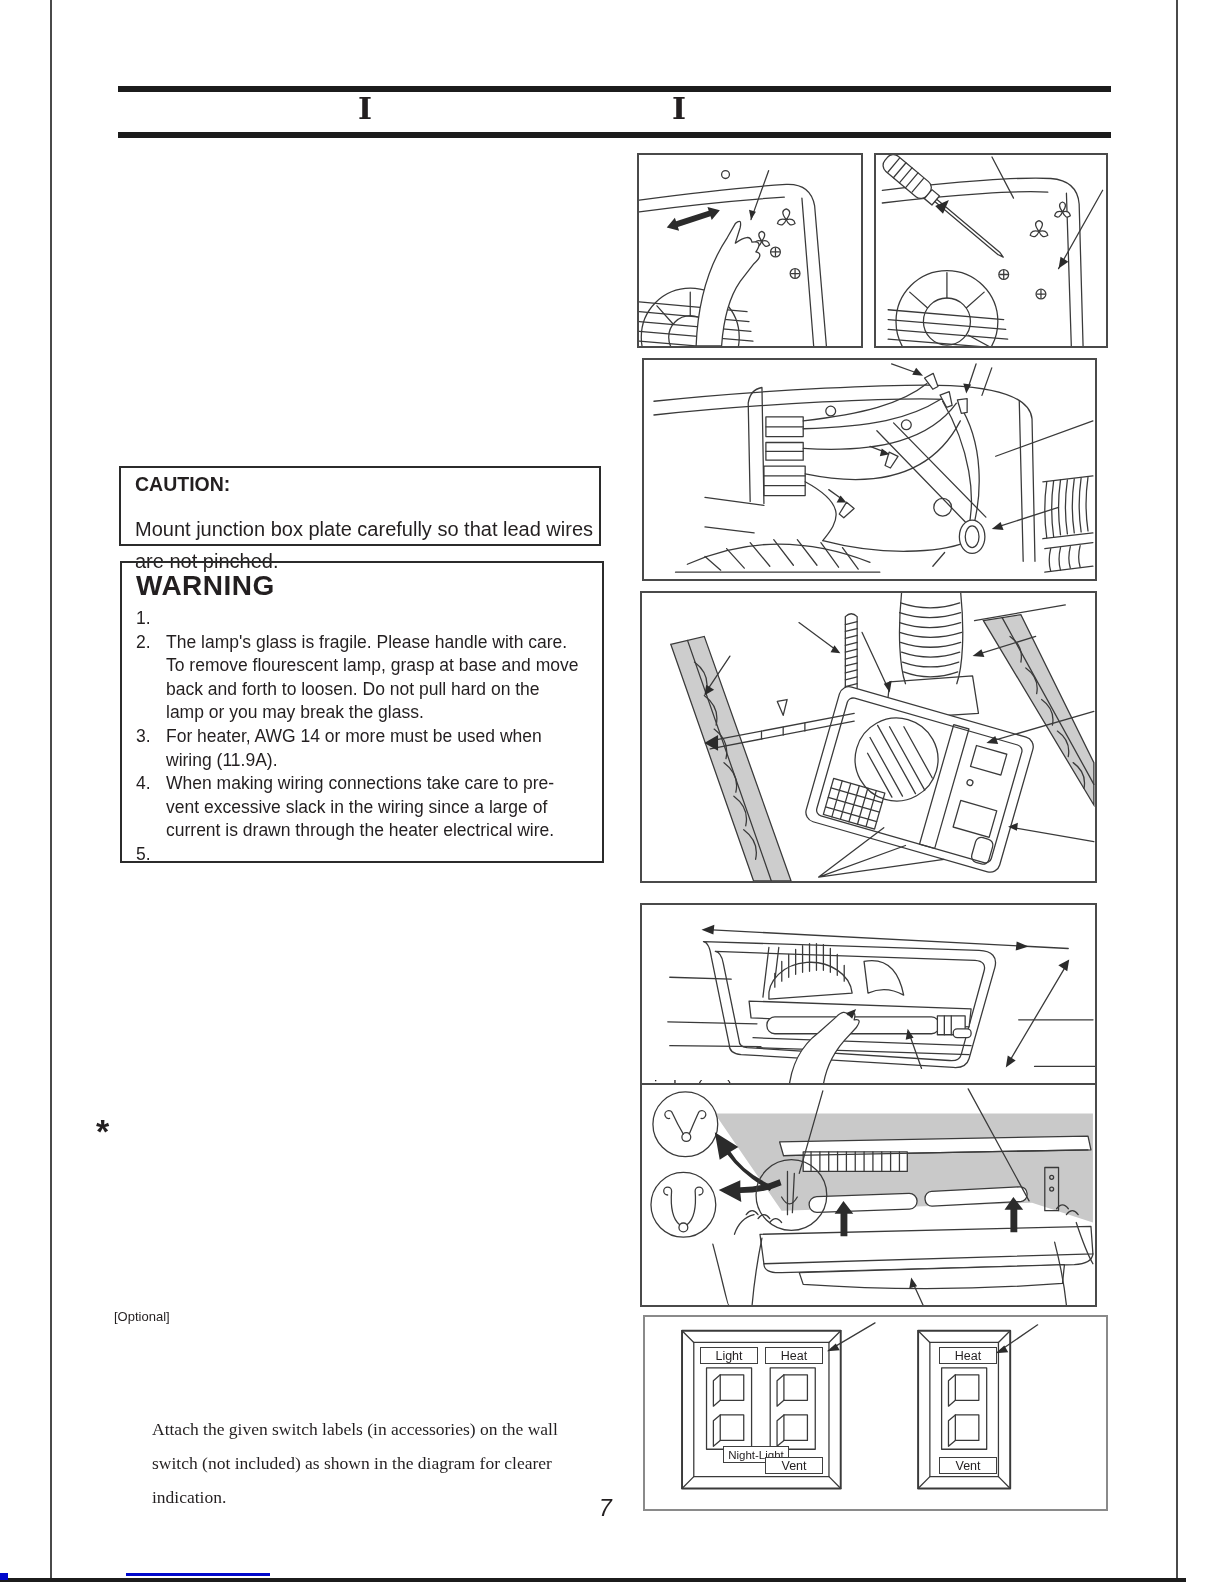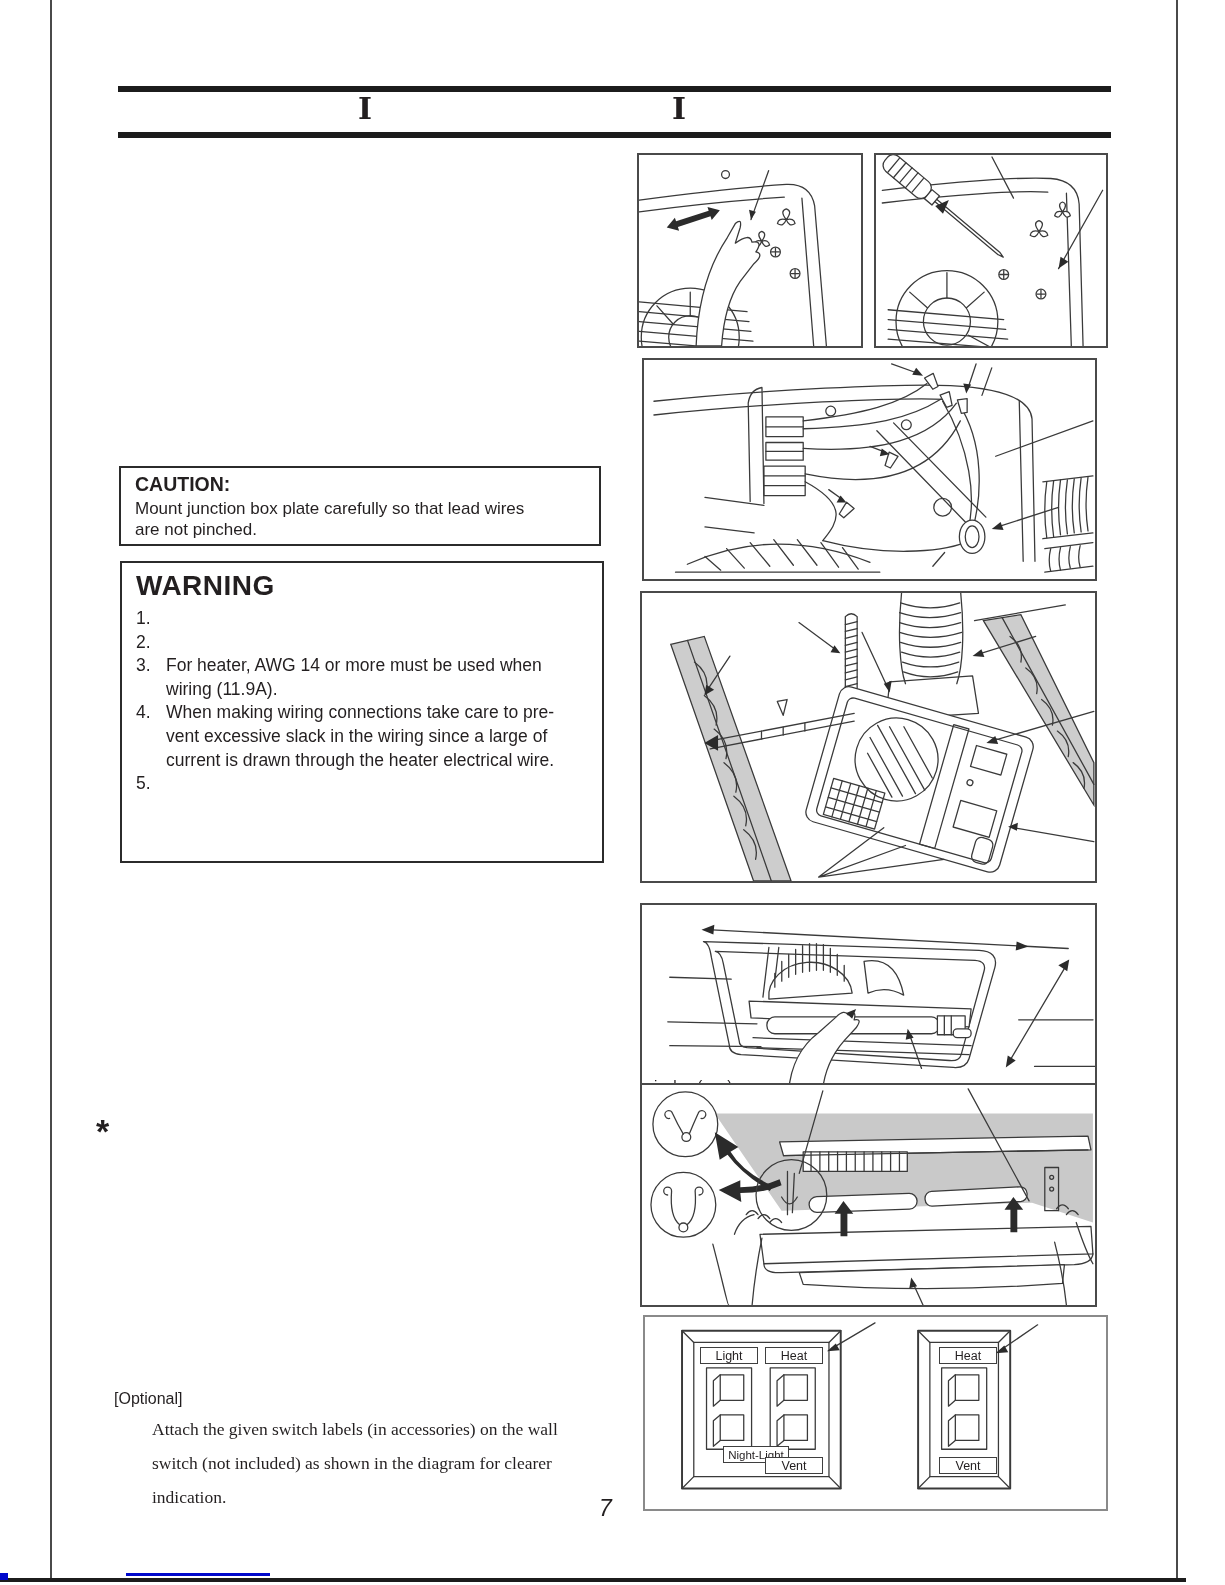--- a/index.html
+++ b/index.html
@@ -17,30 +17,30 @@
   
   .hline{left:118px;width:993px;height:6px;background:#1c1c1c;}
   .hline1{top:86px;} .hline2{top:132px;}
   .hmark{top:92px;font-family:"DejaVu Serif",serif;font-weight:bold;font-size:30px;line-height:34px;}
   .hmark1{left:358px;} .hmark2{left:672px;}
 
   
   .caution-box{left:119px;top:466px;width:482px;height:80px;border:2.5px solid #2b2b2b;
                box-sizing:border-box;padding:5px 0 0 14px;}
   .box-title{font-size:19.5px;font-weight:bold;}
-  .box-body{font-size:17px;line-height:21px;white-space:pre;margin-top:2px;}
+  .box-body{font-size:20px;line-height:32px;white-space:pre;margin-top:17px;}
   .warning-box{left:120px;top:561px;width:484px;height:302px;border:2.5px solid #2b2b2b;
                box-sizing:border-box;padding:7px 0 0 14px;}
   .warn-title{font-size:28px;font-weight:bold;letter-spacing:.5px;margin-bottom:5px;}
   .warn-item{display:flex;font-size:17.5px;line-height:23.6px;}
   .warn-num{width:30px;flex:none;}
   .warn-text{white-space:pre;}
 
   .asterisk{left:96px;top:1112px;font-size:34px;font-weight:bold;}
-  .optional-label{left:114px;top:1390px;font-size:16px;}
+  .optional-label{left:114px;top:1309px;font-size:13px;}
   .optional-body{left:152px;top:1412px;font-size:17.5px;line-height:34px;white-space:pre;font-family:Liberation Serif, serif;}
   .page-num{left:599px;top:1495px;font-size:23px;font-style:italic;}
 
   
   .fig{position:absolute;border:2px solid #4a4a4a;box-sizing:border-box;background:#fff;}
   .fig svg{position:absolute;left:0;top:0;width:100%;height:100%;}
   .fig1l{left:637px;top:153px;width:226px;height:195px;}
   .fig1r{left:874px;top:153px;width:234px;height:195px;}
   .fig2{left:642px;top:358px;width:455px;height:223px;}
   .fig3{left:640px;top:591px;width:457px;height:292px;}
@@ -84,20 +84,24 @@
 are not pinched.</div>
   </div>
 
   <div class="abs warning-box">
     <div class="warn-title">WARNING</div>
     <div class="warn-item">
       <span class="warn-num">1.</span>
     </div>
     <div class="warn-item">
       <span class="warn-num">2.</span>
+      <span class="warn-text">The lamp's glass is fragile. Please handle with care.
+To remove flourescent lamp, grasp at base and move
+back and forth to loosen. Do not pull hard on the
+lamp or you may break the glass.</span>
     </div>
     <div class="warn-item">
       <span class="warn-num">3.</span>
       <span class="warn-text">For heater, AWG 14 or more must be used when
 wiring (11.9A).</span>
     </div>
     <div class="warn-item">
       <span class="warn-num">4.</span>
       <span class="warn-text">When making wiring connections take care to pre-
 vent excessive slack in the wiring since a large of

